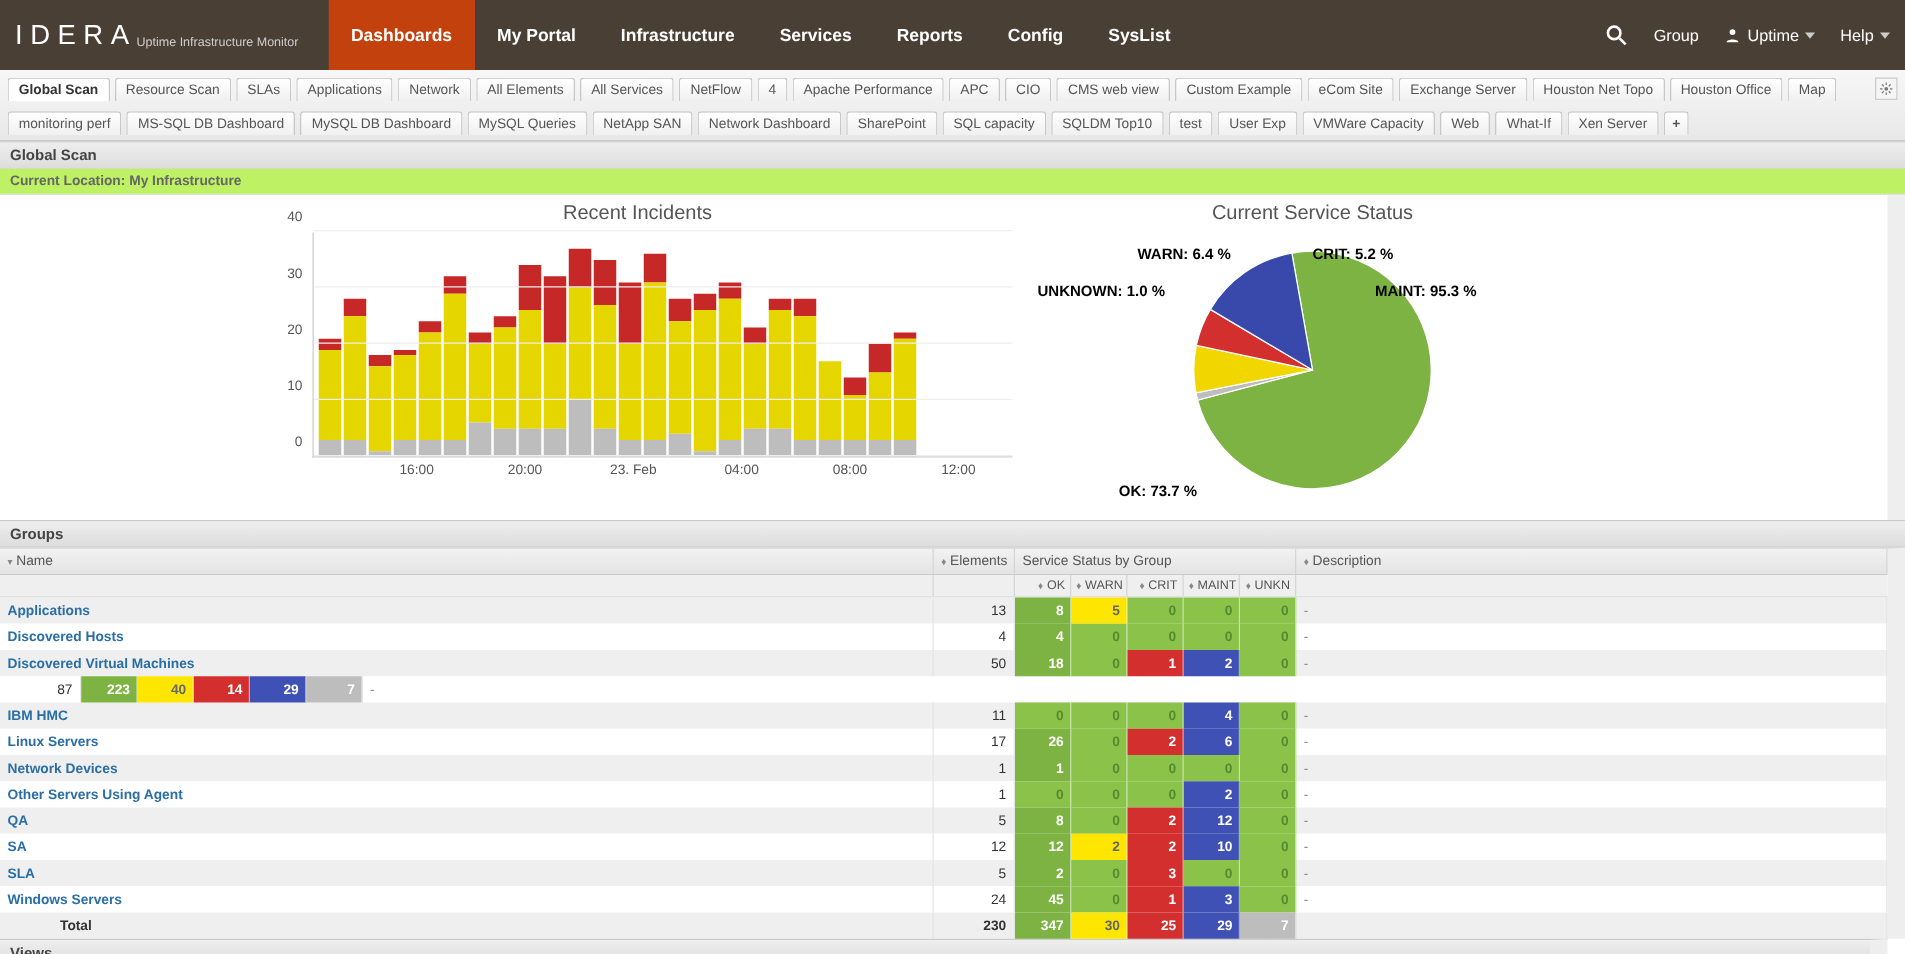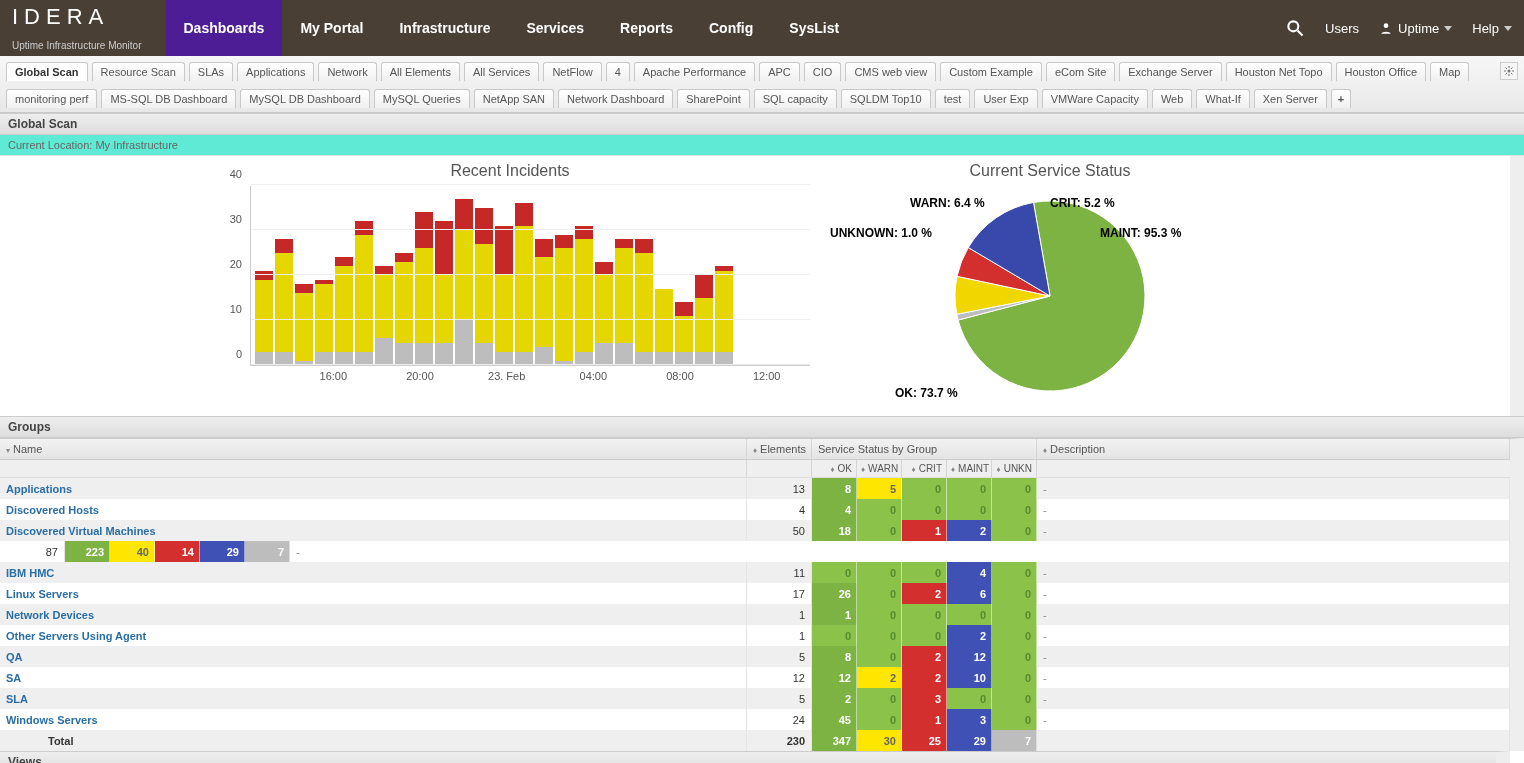--- a/index.html
+++ b/index.html
@@ -1,37 +1,37 @@
 <!DOCTYPE html>
 <html><head>
 <meta charset="utf-8">
 <style>
 * { box-sizing: border-box; margin: 0; padding: 0; }
 body { font-family: "Lucida Grande", Arial, sans-serif; font-size: 11px; color: #333; background: #fff; width: 1524px; }
 .topbar { background: #4a3f35; display: flex; align-items: center; height: 56px; padding: 0 12px; }
-.logo { display: flex; flex-direction: column; color: #fff; margin-right: 24px; }
+.logo { display: flex; flex-direction: row; color: #fff; margin-right: 24px; }
 .logo-main { font-size: 22px; letter-spacing: 6px; font-weight: 300; line-height: 1; }
 .logo-sub { font-size: 10px; color: #ccc; margin-top: 12px; }
 .nav-tabs { display: flex; height: 56px; }
 .nav-tab { color: #fff; padding: 0 18px; display: flex; align-items: center; font-size: 14px; font-weight: bold; cursor: pointer; }
-.nav-tab.active { background: #4c1d95; }
+.nav-tab.active { background: #c2410c; }
 .topbar-right { margin-left: auto; display: flex; align-items: center; gap: 20px; color: #fff; font-size: 13px; }
 .topbar-right .item { display: flex; align-items: center; gap: 5px; cursor: pointer; }
 .search-icon { width: 20px; height: 20px; }
 .person-icon { width: 14px; height: 14px; }
 .tri { width:0;height:0;border-left:4px solid transparent;border-right:4px solid transparent;border-top:5px solid #ccc; }
 
 .subtabs { background: linear-gradient(#f7f7f7,#e8e8e8); border-bottom: 1px solid #c8c8c8; padding: 6px 6px 0 6px; display: flex; flex-wrap: wrap; gap: 4px; position: relative; }
 .subtab { border: 1px solid #c8c8c8; border-bottom: none; background: linear-gradient(#fff,#f0f0f0); padding: 3px 8px; font-size: 11px; color: #555; cursor: pointer; border-radius: 3px 3px 0 0; margin-bottom: 4px; }
 .subtab.active { background: #fff; font-weight: bold; color: #333; }
 .subtab.add { font-weight: bold; padding: 3px 6px; }
 .gear-btn { position: absolute; right: 6px; top: 6px; width: 18px; height: 18px; border: 1px solid #ccc; background: #f5f5f5; display: flex; align-items: center; justify-content: center; cursor: pointer; }
 
 .section-hdr { background: linear-gradient(#eee,#ddd); border-top: 1px solid #ccc; border-bottom: 1px solid #ccc; padding: 3px 8px; font-weight: bold; font-size: 12px; color: #444; }
-.location-bar { background: #5eead4; padding: 4px 8px; font-size: 11px; color: #666; border-bottom: 1px solid #e0e0e0; }
+.location-bar { background: #bef264; padding: 4px 8px; font-size: 11px; color: #666; border-bottom: 1px solid #e0e0e0; font-weight: bold; }
 
 .charts-row { display: flex; padding: 6px 10px 10px 10px; gap: 30px; border-right: 14px solid #eee; }
 .chart-box { flex: 0 0 auto; }
 .chart-title { text-align: center; font-size: 16px; color: #555; margin-bottom: 6px; font-family: "Lucida Grande", sans-serif; }
 .bar-chart { position: relative; width: 600px; padding-left: 40px; }
 .bar-plot { height: 180px; border-left: 1px solid #ccc; border-bottom: 1px solid #ccc; display: flex; align-items: flex-end; gap: 2px; padding: 0 4px; position: relative; }
 .bar-plot .grid { position: absolute; left: 0; right: 0; border-top: 1px solid #eee; }
 .stack { width: 18px; display: flex; flex-direction: column-reverse; }
 .sg { width: 100%; }
 .bar-yaxis { position: absolute; left: 0; top: 0; height: 180px; width: 36px; }
@@ -88,21 +88,21 @@
       <div class="nav-tab">SysList</div>
     </div>
   <div class="topbar-right">
     <span class="item">
       <svg class="search-icon" viewBox="0 0 24 24">
           <circle cx="10" cy="10" r="6" stroke="#fff" stroke-width="2.5" fill="none"></circle>
           <line x1="15" y1="15" x2="21" y2="21" stroke="#fff" stroke-width="2.5"></line>
         </svg>
     </span>
     <span class="item">
-        <span>Users</span>
+        <span>Group</span>
       </span>
     <span class="item">
       <svg class="person-icon" viewBox="0 0 24 24">
           <circle cx="12" cy="8" r="4" fill="#fff"></circle>
           <path d="M4 22c0-5 16-5 16 0" fill="#fff"></path>
         </svg>
       <span>Uptime</span>
       <span class="tri"></span>
     </span>
     <span class="item">

